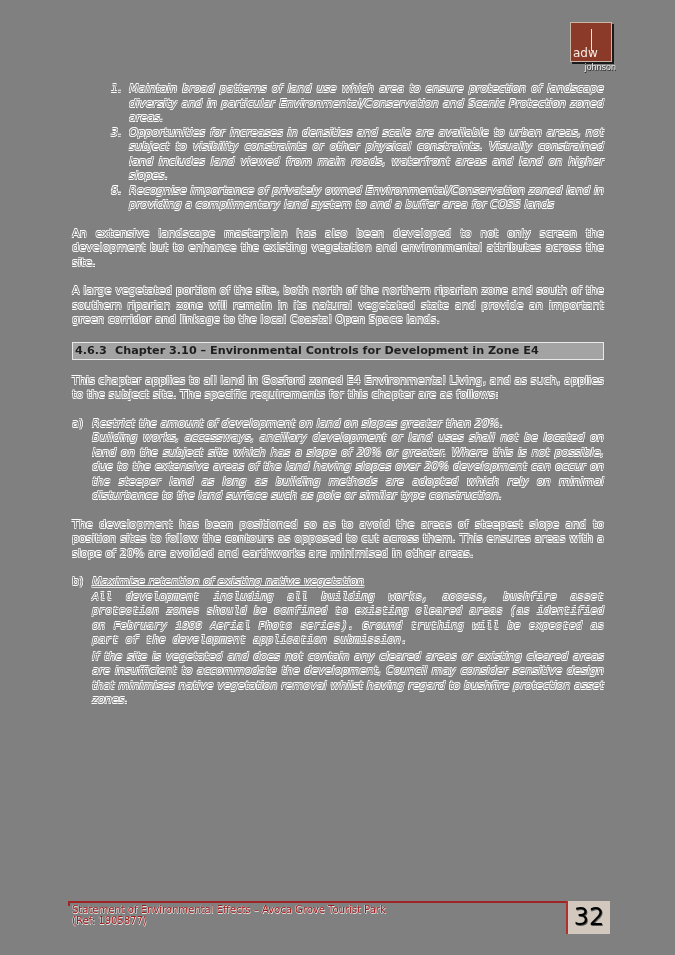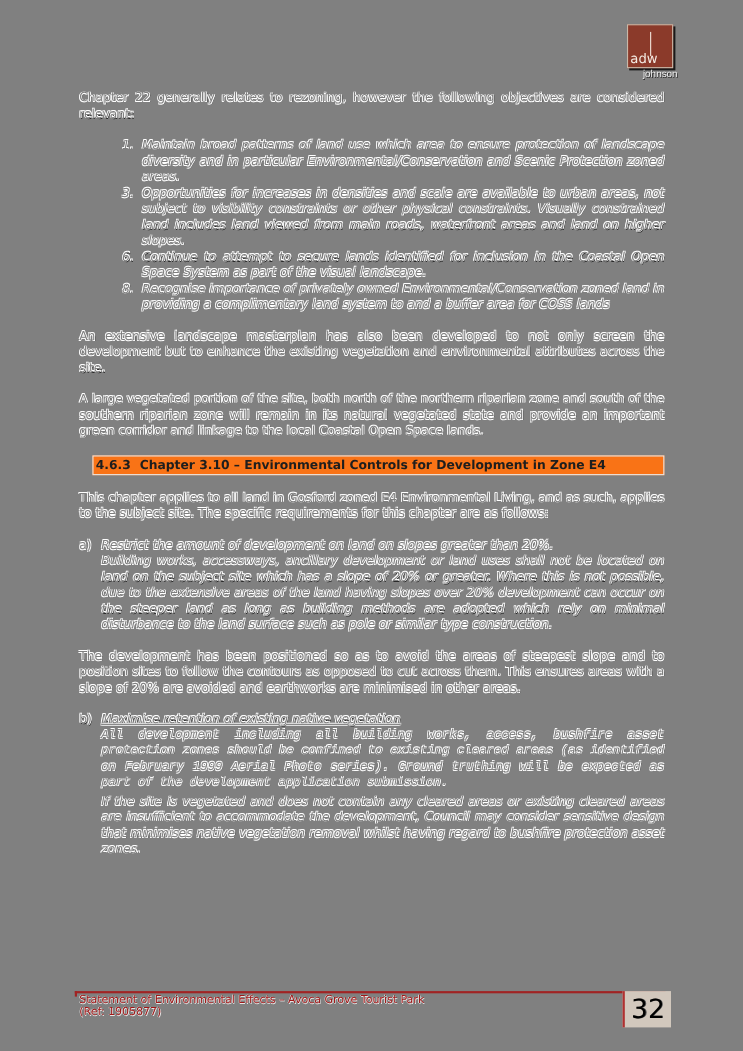--- a/index.html
+++ b/index.html
@@ -47,25 +47,25 @@
     margin: 0 0 14px 0; padding: 0;
     list-style: none;
   }
   ol.objectives li {
     position: relative; padding-left: 57px; font-style: italic; text-align: justify;
   }
   ol.objectives li .num {
     position: absolute; left: 39px; top: 0;
   }
   .heading {
-    background: #f97316;
+    background: #a3a3a3;
     border: 1px solid #e8e8e8;
     height: 16px; line-height: 16px;
     font-weight: bold; font-size: 11.2px; color: #1e1e1e;
-    padding-left: 2px; margin: 6px 0 14px 12px;
+    padding-left: 2px; margin: 6px 0 14px 0;
   }
   .heading .hnum { display: inline-block; width: 40px; }
   .req { position: relative; padding-left: 20px; font-style: italic; margin-bottom: 14px; }
   .req .letter { position: absolute; left: 0; top: 0; font-style: normal; }
   .req .title { text-decoration: underline; }
   .footer-rule {
     position: absolute; left: 68px; top: 901px; width: 537px; height: 2px; background: #a02424;
   }
   .footer-tick { position: absolute; left: 68px; top: 901px; width: 2px; height: 5px; background: #a02424; }
   .footer-text {
@@ -85,26 +85,25 @@
 </head>
 <body>
 
 <div class="logo">
   <div class="stem"></div>
   <div class="letters">adw</div>
 </div>
 <div class="logo-word">johnson</div>
 
 <div class="content outline">
-  <p class="para">Chapter 22 generally relates to rezoning, however the following objectives are considered relevant:</p>
 
   <ol class="objectives">
     <li><span class="num">1.</span><span>Maintain broad patterns of land use which area to ensure protection of landscape diversity and in particular Environmental/Conservation and Scenic Protection zoned areas.</span></li>
     <li><span class="num">3.</span><span>Opportunities for increases in densities and scale are available to urban areas, not subject to visibility constraints or other physical constraints. Visually constrained land includes land viewed from main roads, waterfront areas and land on higher slopes.</span></li>
-    <li><span class="num">6.</span><span>Continue to attempt to secure lands identified for inclusion in the Coastal Open Space System as part of the visual landscape.</span></li>
+    <li><span class="num">6.</span></li>
     <li><span class="num">8.</span><span>Recognise importance of privately owned Environmental/Conservation zoned land in providing a complimentary land system to and a buffer area for COSS lands</span></li>
   </ol>
 
   <p class="para">An extensive landscape masterplan has also been developed to not only screen the development but to enhance the existing vegetation and environmental attributes across the site.</p>
   <p class="para">A large vegetated portion of the site, both north of the northern riparian zone and south of the southern riparian zone will remain in its natural vegetated state and provide an important green corridor and linkage to the local Coastal Open Space lands.</p>
 
   <div class="heading" style="text-shadow:none;">
     <span class="hnum">4.6.3</span><span>Chapter 3.10 – Environmental Controls for Development in Zone E4</span>
   </div>
 

